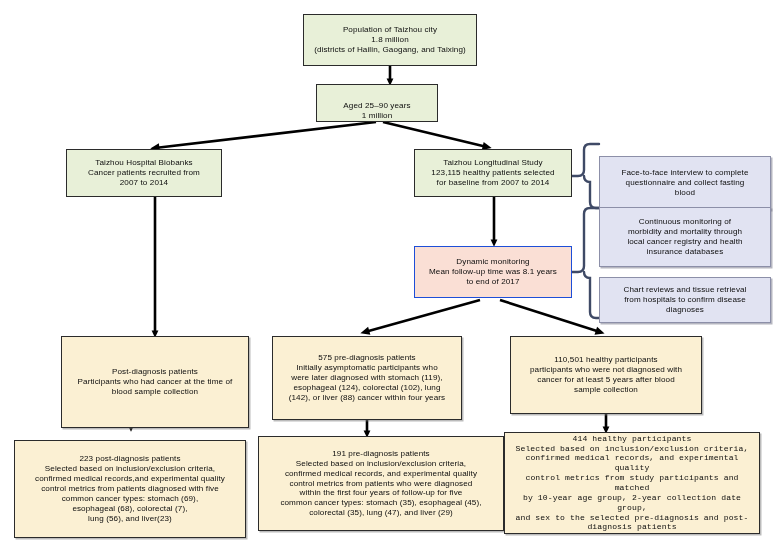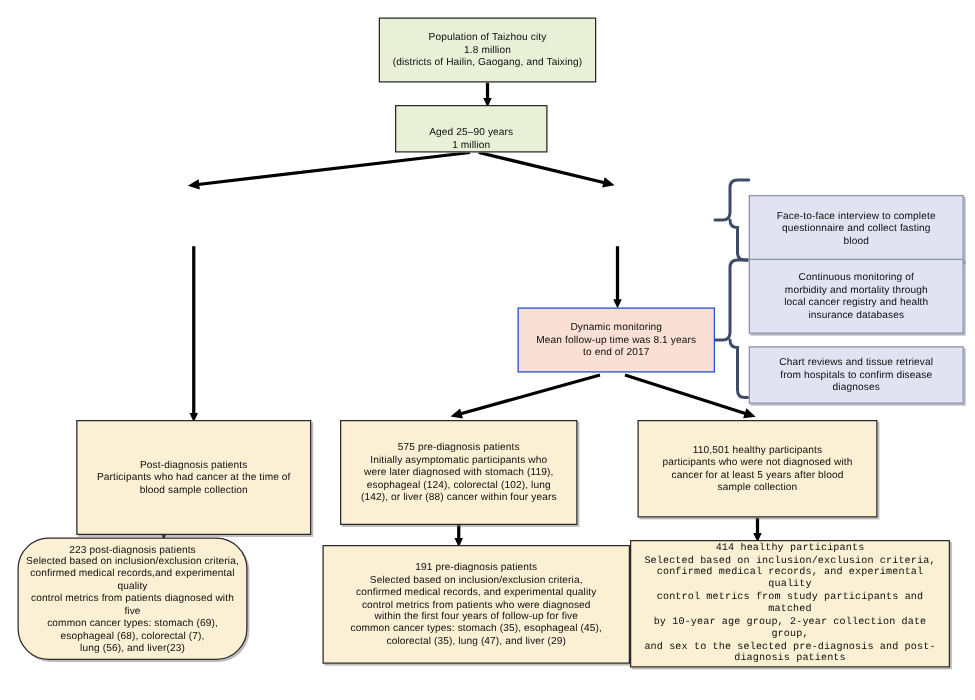--- a/index.html
+++ b/index.html
@@ -139,21 +139,31 @@
     <span class="txt">Population of Taizhou city
 1.8 million
 (districts of Hailin, Gaogang, and Taixing)</span>
   </div>
 
   <div class="node n-green" style="left:316px; top:84px; width:122px; height:38px;align-items:flex-end;">
     <span class="txt">Aged 25–90 years
 1 million</span>
   </div>
 
-
+  <div class="node n-green" style="left:66px; top:149px; width:156px; height:48px;">
+    <span class="txt">Taizhou Hospital Biobanks
+Cancer patients recruited from
+2007 to 2014</span>
+  </div>
+
+  <div class="node n-green" style="left:414px; top:149px; width:158px; height:48px;">
+    <span class="txt">Taizhou Longitudinal Study
+123,115 healthy patients selected
+for baseline from 2007 to 2014</span>
+  </div>
 
   <div class="node n-pink" style="left:414px; top:246px; width:158px; height:52px;">
     <span class="txt">Dynamic monitoring
 Mean follow-up time was 8.1 years
 to end of 2017</span>
   </div>
 
   <div class="node n-blue" style="left:599px; top:156px; width:172px; height:54px;">
     <span class="txt">Face-to-face interview to complete
 questionnaire and collect fasting
@@ -187,21 +197,21 @@
 (142), or liver (88) cancer within four years</span>
   </div>
 
   <div class="node n-cream" style="left:510px; top:336px; width:192px; height:78px;">
     <span class="txt">110,501 healthy participants
 participants who were not diagnosed with
 cancer for at least 5 years after blood
 sample collection</span>
   </div>
 
-  <div class="node n-cream big" style="left:14px; top:430px; width:184px; height:98px;border-radius:25px;">
+  <div class="node n-cream big" style="left:14px; top:440px; width:232px; height:98px;">
     <span class="txt">223 post-diagnosis patients
 Selected based on inclusion/exclusion criteria,
 confirmed medical records,and experimental quality
 control metrics from patients diagnosed with five
 common cancer types: stomach (69),
 esophageal (68), colorectal (7),
 lung (56), and liver(23)</span>
   </div>
 
   <div class="node n-cream big" style="left:258px; top:436px; width:246px; height:95px;">

